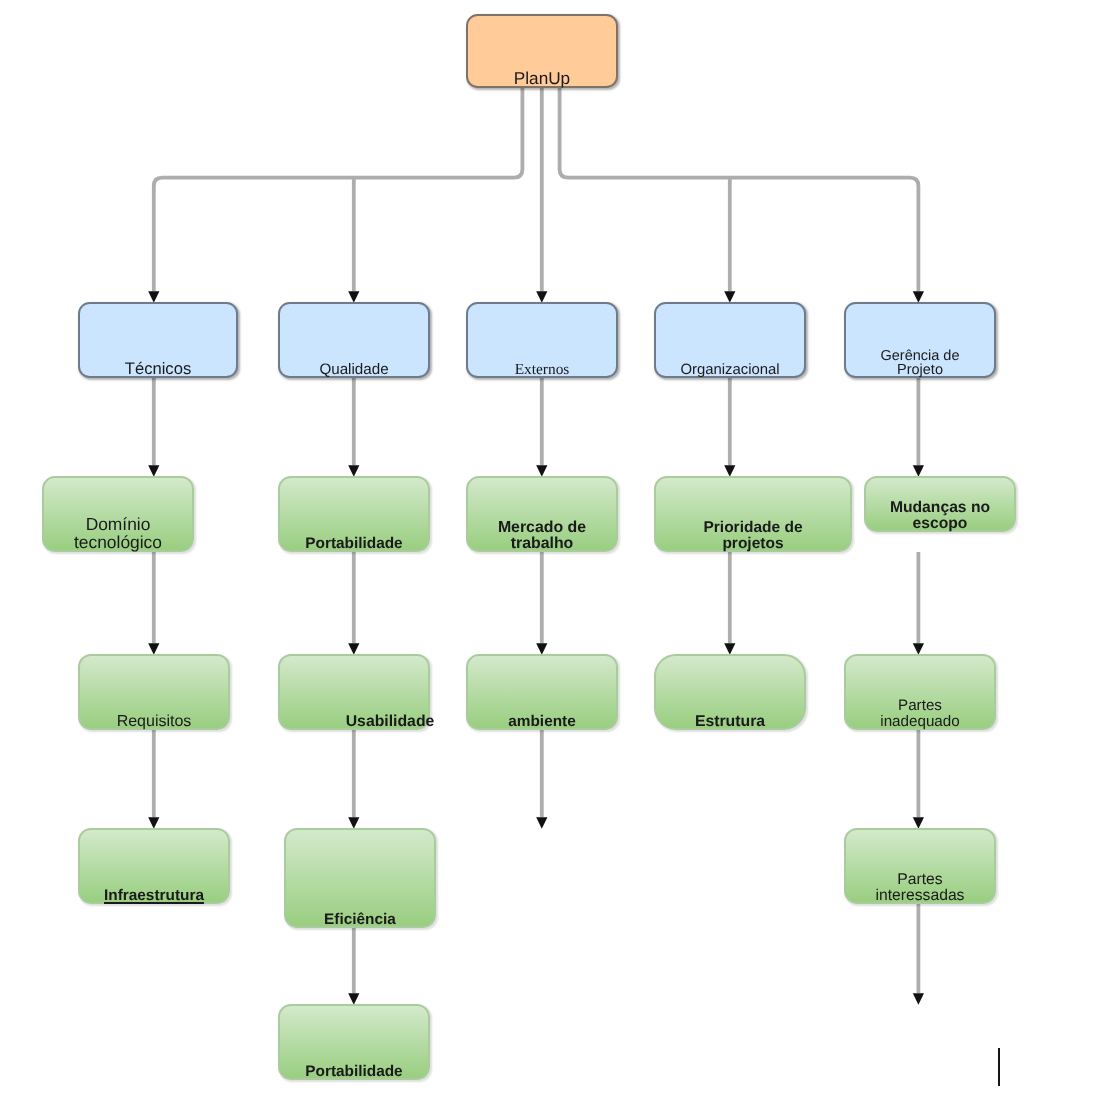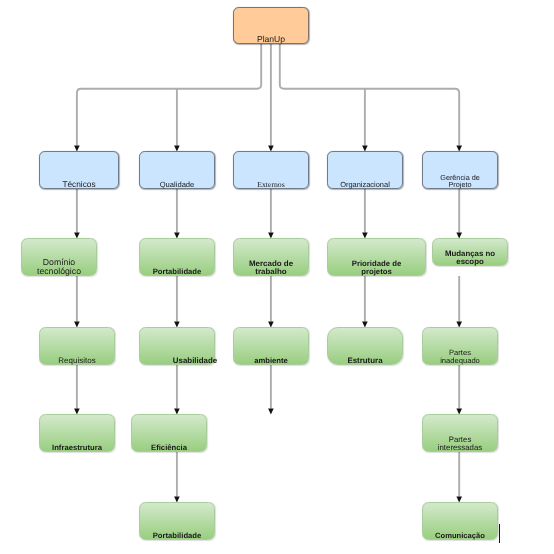--- a/index.html
+++ b/index.html
@@ -130,30 +130,30 @@
     </div>
   <div class="node node-cat" style="left:422px; top:151px; width:76px; height:38px; font-size:7.25px;">
       <span class="lbl">Gerência de Projeto</span>
     </div>
   <div class="node node-item" style="left:21px; top:238px; width:76px; height:38px; font-size:8.7px;">
       <span class="lbl">Domínio tecnológico</span>
     </div>
   <div class="node node-item" style="left:39px; top:327px; width:76px; height:38px; font-size:8.0px;">
       <span class="lbl">Requisitos</span>
     </div>
-  <div class="node node-item bold" style="left:39px; top:414px; width:76px; height:38px; font-size:7.7px;">
+  <div class="node node-item bold" style="left:39px; top:414px; width:76px; height:38px; font-size:7.7px;text-decoration:underline;">
       <span class="lbl">Infraestrutura</span>
     </div>
   <div class="node node-item bold" style="left:139px; top:238px; width:76px; height:38px; font-size:7.7px;">
       <span class="lbl">Portabilidade</span>
     </div>
   <div class="node node-item bold" style="left:139px; top:327px; width:76px; height:38px; font-size:7.9px;padding-left:36px;">
       <span class="lbl">Usabilidade</span>
     </div>
-  <div class="node node-item bold" style="left:131px; top:414px; width:76px; height:38px; font-size:7.7px;">
+  <div class="node node-item bold" style="left:142px; top:414px; width:76px; height:50px; font-size:7.7px;">
       <span class="lbl">Eficiência</span>
     </div>
   <div class="node node-item bold" style="left:139px; top:502px; width:76px; height:38px; font-size:7.7px;">
       <span class="lbl">Portabilidade</span>
     </div>
   <div class="node node-item bold" style="left:233px; top:238px; width:76px; height:38px; font-size:7.95px;">
       <span class="lbl">Mercado de trabalho</span>
     </div>
   <div class="node node-item bold" style="left:233px; top:327px; width:76px; height:38px; font-size:7.7px;">
       <span class="lbl">ambiente</span>
@@ -166,17 +166,14 @@
     </div>
   <div class="node node-item bold" style="left:432px; top:238px; width:76px; height:28px; font-size:7.85px;">
       <span class="lbl">Mudanças no escopo</span>
     </div>
   <div class="node node-item" style="left:422px; top:327px; width:76px; height:38px; font-size:7.6px;">
       <span class="lbl">Partes inadequado</span>
     </div>
   <div class="node node-item" style="left:422px; top:414px; width:76px; height:38px; font-size:7.85px;">
       <span class="lbl">Partes interessadas</span>
     </div>
-  <div class="node node-item bold" style="left:422px; top:502px; width:76px; height:38px; font-size:7.6px;">
-      <span class="lbl">Comunicação</span>
-    </div>
   <div class="caret" style="left:498.55px; top:524.1px; width:1.8px; height:18.8px;"></div>
 </div>
 
 </body></html>

